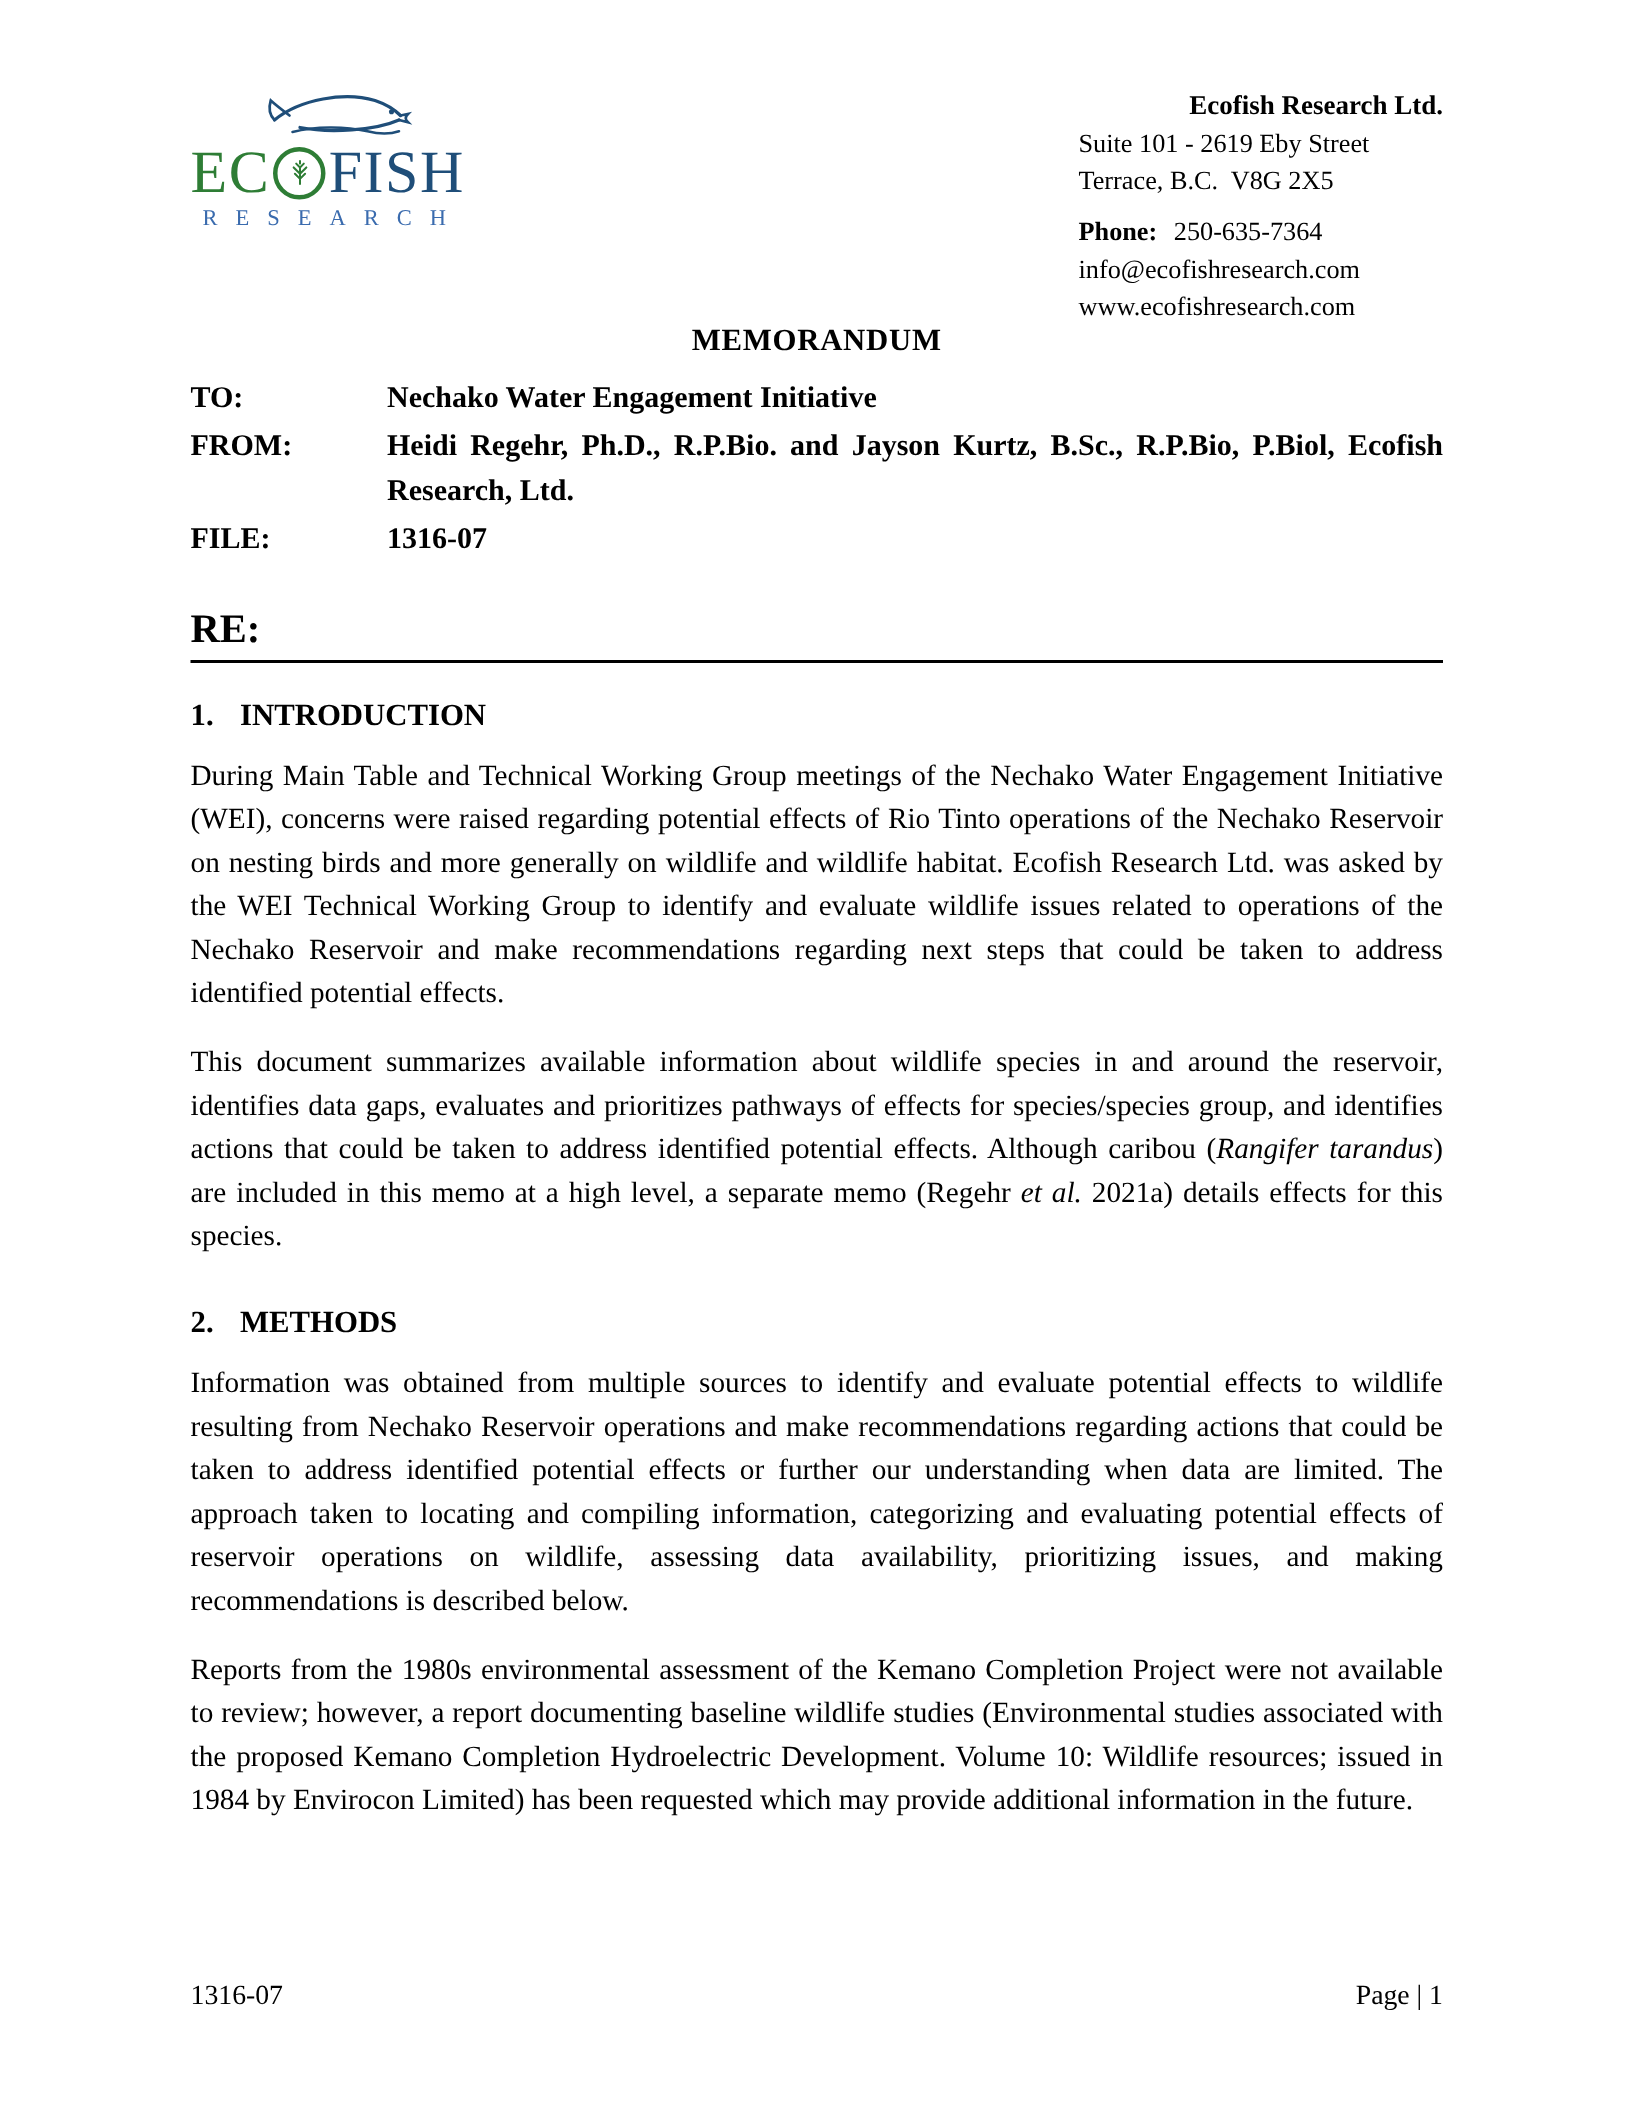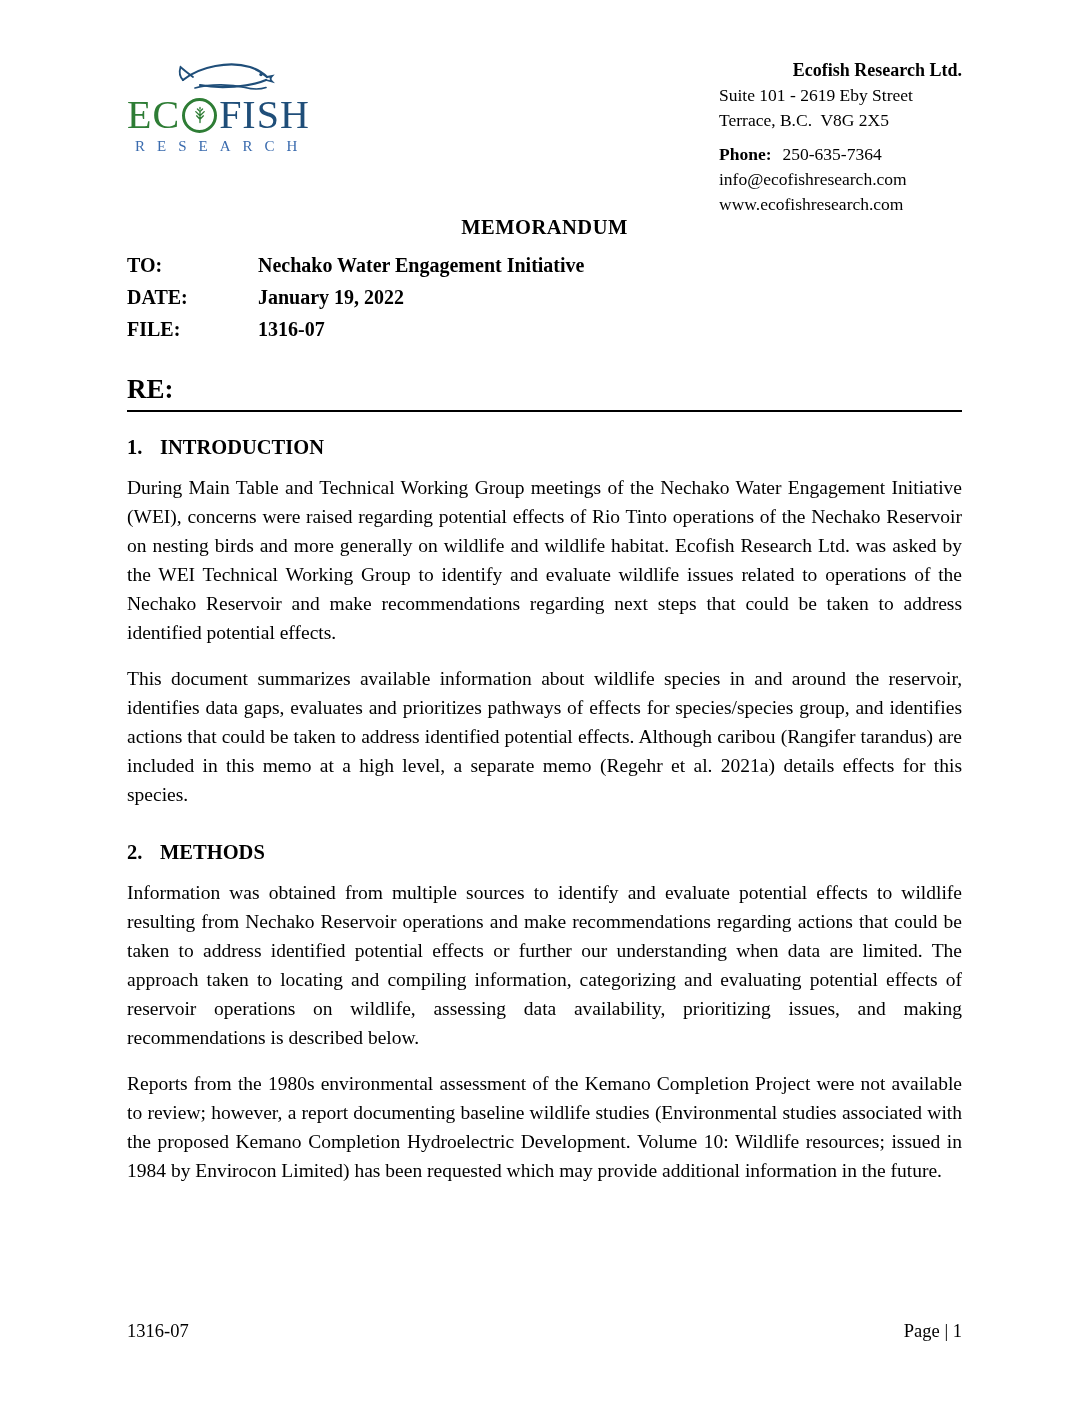--- a/index.html
+++ b/index.html
@@ -41,21 +41,21 @@
   .m-row .value { text-align: justify; }
 
   .re-wrap { margin-top: 33px; border-bottom: 2px solid #000; padding-bottom: 9px; }
   .re-row { display: grid; grid-template-columns: 131px 1fr; font-weight: bold; font-size: 27px; line-height: 24px; }
 
   
   .sec-h { display: flex; font-weight: bold; font-size: 20.5px; line-height: 24px; margin: 23px 0 14px 0; }
   .sec-h.methods { margin-top: 31px; }
   .sec-num { width: 33px; flex: none; }
   p.body-p { margin: 0 0 17px 0; font-size: 19.5px; line-height: 29px; text-align: justify; }
-  .it { }
+  .it { font-style: italic; }
 
   
   .footer {
     position: absolute; left: 127px; right: 126px; top: 1320px;
     display: flex; justify-content: space-between;
     font-size: 18.5px; line-height: 22px;
   }
 </style>
 </head>
 <body>
@@ -98,22 +98,22 @@
   </div>
 
   <div class="memo-title">MEMORANDUM</div>
 
   <div class="memo-rows">
     <div class="m-row">
       <span class="label">TO:</span>
       <span class="value">Nechako Water Engagement Initiative</span>
     </div>
     <div class="m-row">
-      <span class="label">DATE:</span>
-      <span class="value">January 19, 2022</span>
+      <span class="label">FROM:</span>
+      <span class="value">Heidi Regehr, Ph.D., R.P.Bio. and Jayson Kurtz, B.Sc., R.P.Bio, P.Biol, Ecofish Research, Ltd.</span>
     </div>
     <div class="m-row">
       <span class="label">FILE:</span>
       <span class="value">1316-07</span>
     </div>
   </div>
 
   <div class="re-wrap">
     <div class="re-row">
       <span class="label">RE:</span>

